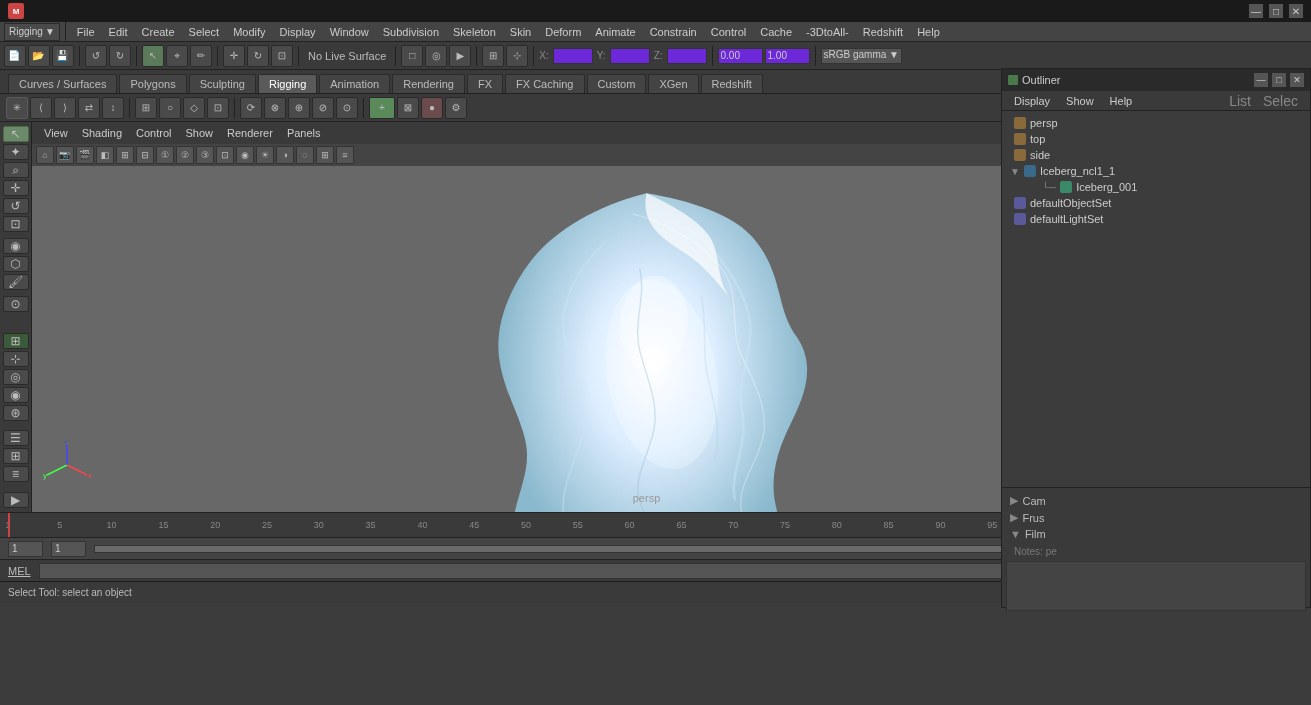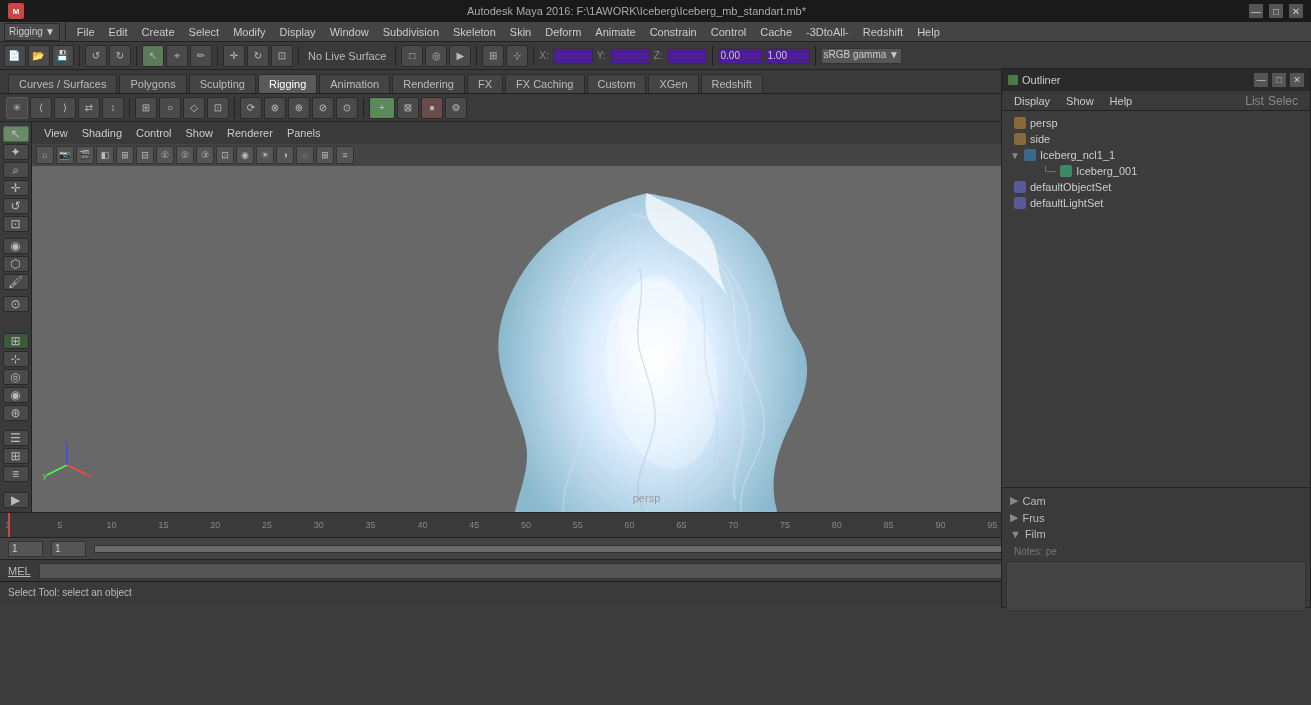--- a/index.html
+++ b/index.html
@@ -399,42 +399,41 @@
     .coord-display {
       display: flex;
       align-items: center;
       gap: 4px;
       color: #ccc;
       font-size: 10px;
     }
     .coord-label { color: #888; }
     .coord-field {
       width: 40px; height: 16px;
-      background: #4c1d95;
+      background: #6d28d9;
       border: 1px solid #333;
       color: #ccc;
       font-size: 10px;
       padding: 0 2px;
     }
     .gamma-dropdown {
       height: 16px;
       background: #555;
       border: 1px solid #333;
       color: #ccc;
       font-size: 10px;
       padding: 0 2px;
       min-width: 80px;
     }
   </style>
 </head>
 <body>
 
 <div id="titlebar">
   <div style="width:16px;height:16px;background:#c44;border-radius:2px;display:flex;align-items:center;justify-content:center;color:#fff;font-size:8px;font-weight:bold;">M</div>
-  <div class="title">Autodesk Maya 2016: F:\1AWORK\Iceberg\Iceberg_mb_standart.mb*</div>
   <div class="win-controls">
     <button class="win-btn">—</button>
     <button class="win-btn">□</button>
     <button class="win-btn">✕</button>
   </div>
 </div>
 
 <div id="menubar">
   <div class="tb-dropdown">
     <span>Rigging</span>
@@ -748,34 +747,39 @@
       <button class="ow-btn">—</button>
       <button class="ow-btn">□</button>
       <button class="ow-btn">✕</button>
     </div>
   </div>
   <div id="outliner-menubar">
     <div class="ol-menu-item">Display</div>
     <div class="ol-menu-item">Show</div>
     <div class="ol-menu-item">Help</div>
     <div style="flex:1;"></div>
-    <div style="padding:2px 6px;color:#888;font-size:12px;display:flex;gap:4px;">
+    <div style="padding:2px 6px;color:#888;font-size:14px;display:flex;gap:12px;">
       <span>List</span>
       <span>Selec</span>
     </div>
   </div>
 
   <div id="outliner-body">
 
     <div class="ol-item">
       <span class="ol-expand"></span>
       <span class="ol-icon persp"></span>
       <span>persp</span>
     </div>
 
+    <div class="ol-item">
+      <span class="ol-expand"></span>
+      <span class="ol-icon top"></span>
+      <span>top</span>
+    </div>
 
 
     <div class="ol-item">
       <span class="ol-expand"></span>
       <span class="ol-icon side"></span>
       <span>side</span>
     </div>
 
     <div class="ol-item">
       <span class="ol-expand">▼</span>

